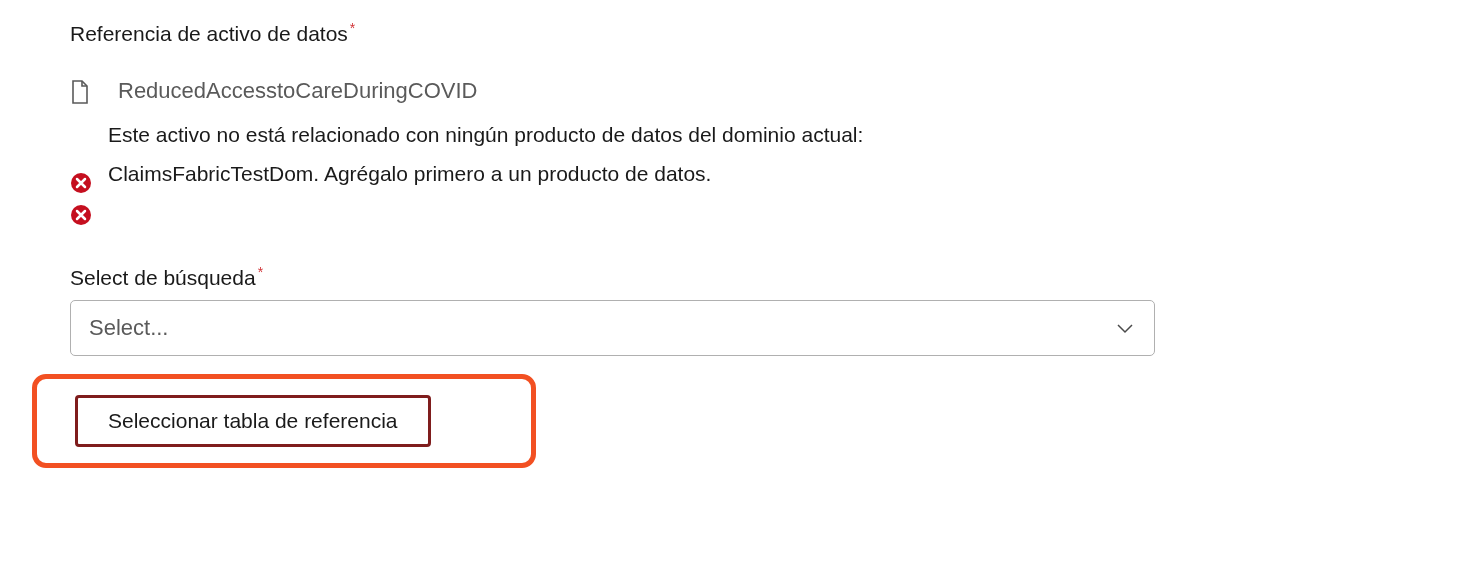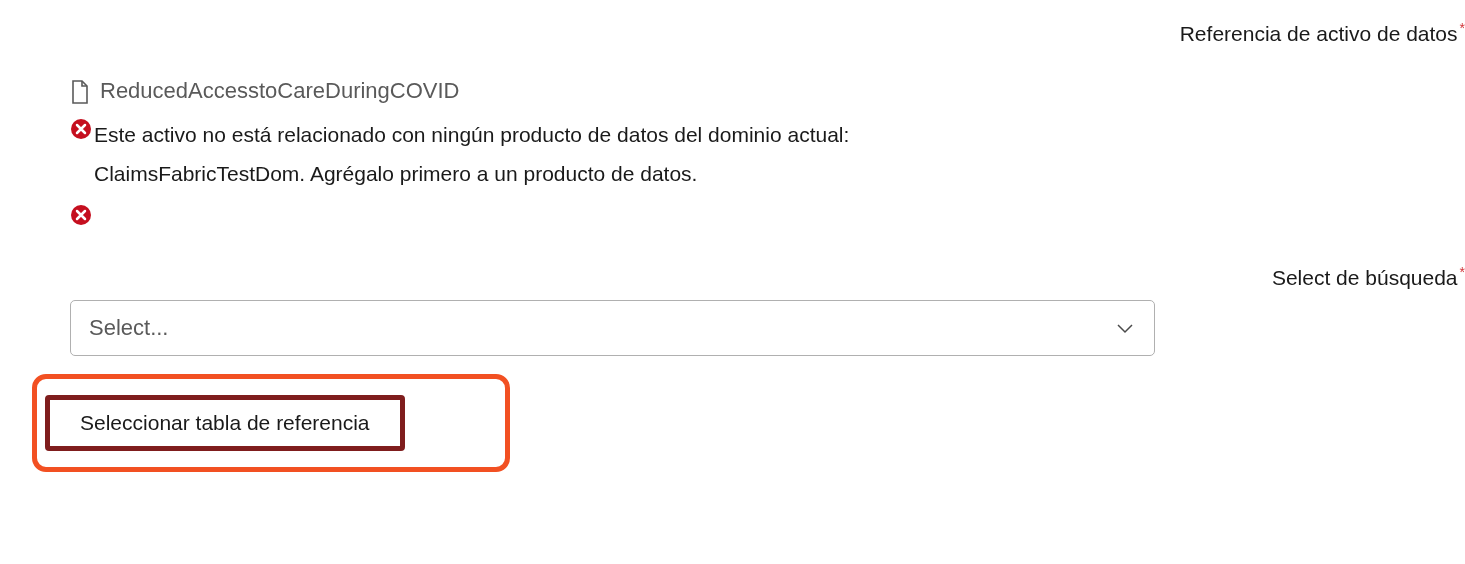--- a/index.html
+++ b/index.html
@@ -12,48 +12,47 @@
       background: #ffffff;
       color: #1a1a1a;
       padding: 20px 0 20px 70px;
       width: 1465px;
     }
     .field-label {
       font-size: 21px;
       color: #1a1a1a;
       margin-bottom: 10px;
       position: relative;
-      text-align: right;
     }
     .required-asterisk {
       color: #d13438;
       font-size: 14px;
       vertical-align: super;
       margin-left: 2px;
     }
     .asset-row {
       display: flex;
       align-items: center;
-      gap: 10px;
+      gap: 28px;
       margin-bottom: 12px;
       margin-top: 32px;
     }
     .file-icon {
       width: 20px;
       height: 22px;
       flex-shrink: 0;
     }
     .asset-name {
       font-size: 22px;
       color: #5a5a5a;
     }
     .error-row {
       display: flex;
-      align-items: flex-start;
-      gap: 2px;
+      align-items: flex-end;
+      gap: 16px;
       margin-bottom: 8px;
     }
     .error-icon {
       width: 22px;
       height: 22px;
       flex-shrink: 0;
       margin-top: 2px;
     }
     .error-text {
       font-size: 21px;
@@ -92,25 +91,26 @@
       border-radius: 14px;
       padding: 16px 100px 16px 8px;
       display: inline-block;
       margin-top: 18px;
       margin-left: -38px;
     }
     .ref-button {
       font-size: 21px;
       color: #1a1a1a;
       background: #ffffff;
-      border: 5px solid #7f1d1d;
+      border: 3px solid #7f1d1d;
       border-radius: 4px;
       padding: 11px 30px;
       cursor: pointer;
       font-family: inherit;
+      margin-left: 30px;
     }
   </style>
 </head>
 <body>
 
 
 
 <div class="field-label">
   <span>Referencia de activo de datos</span><span class="required-asterisk">*</span>
 </div>

